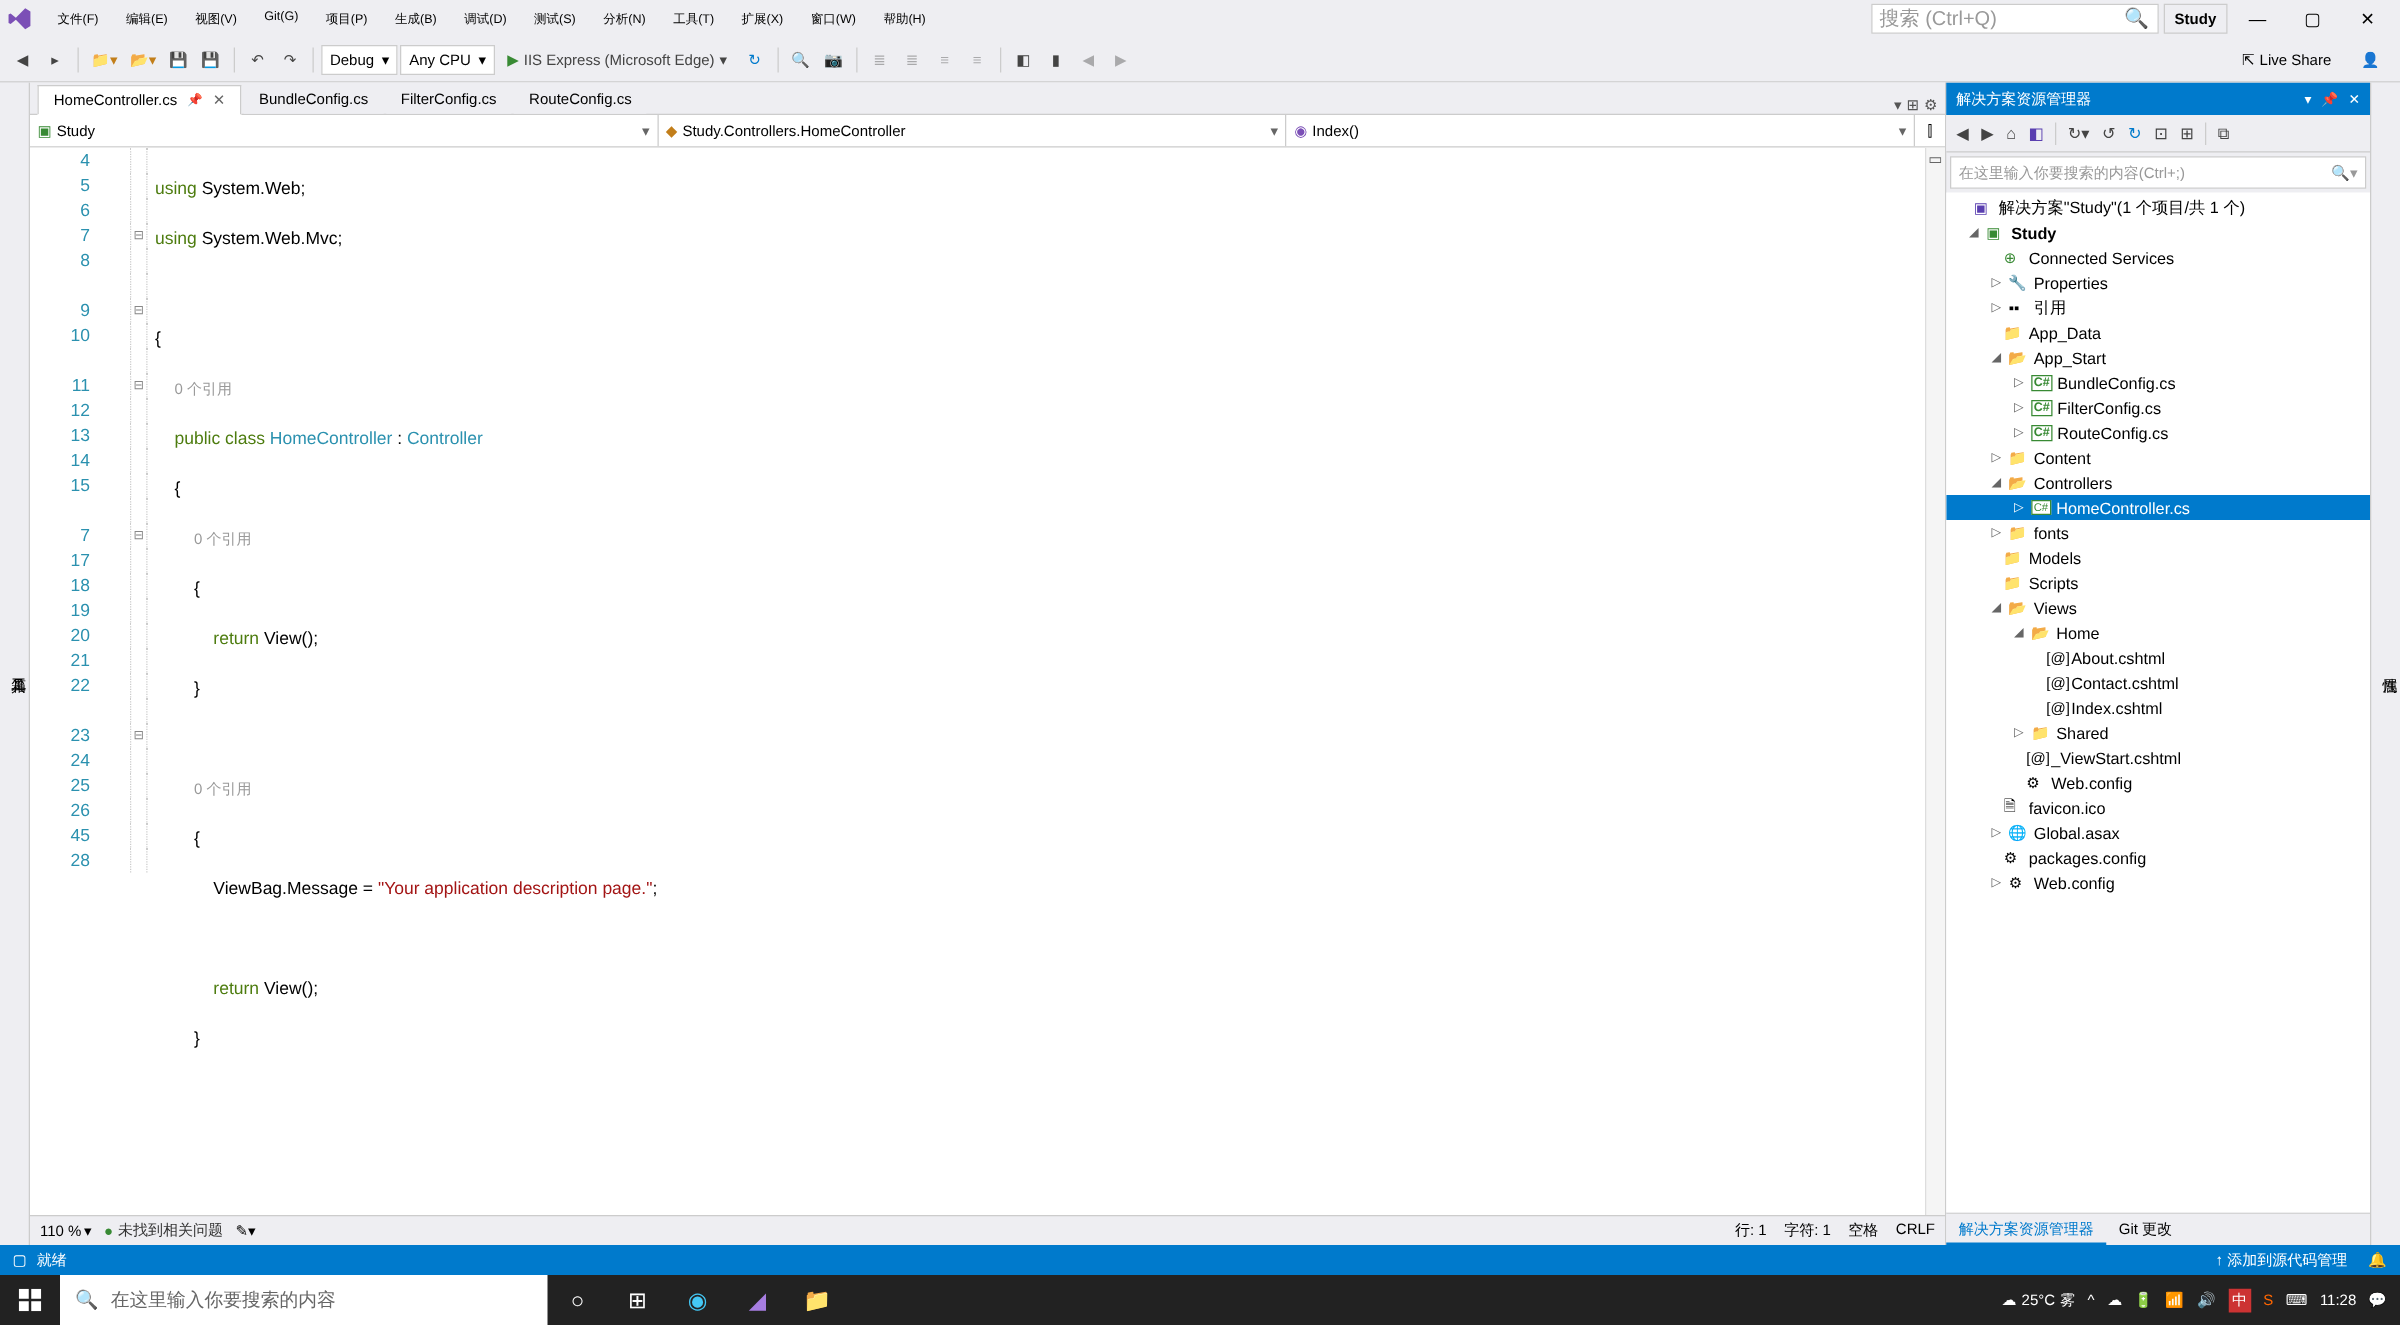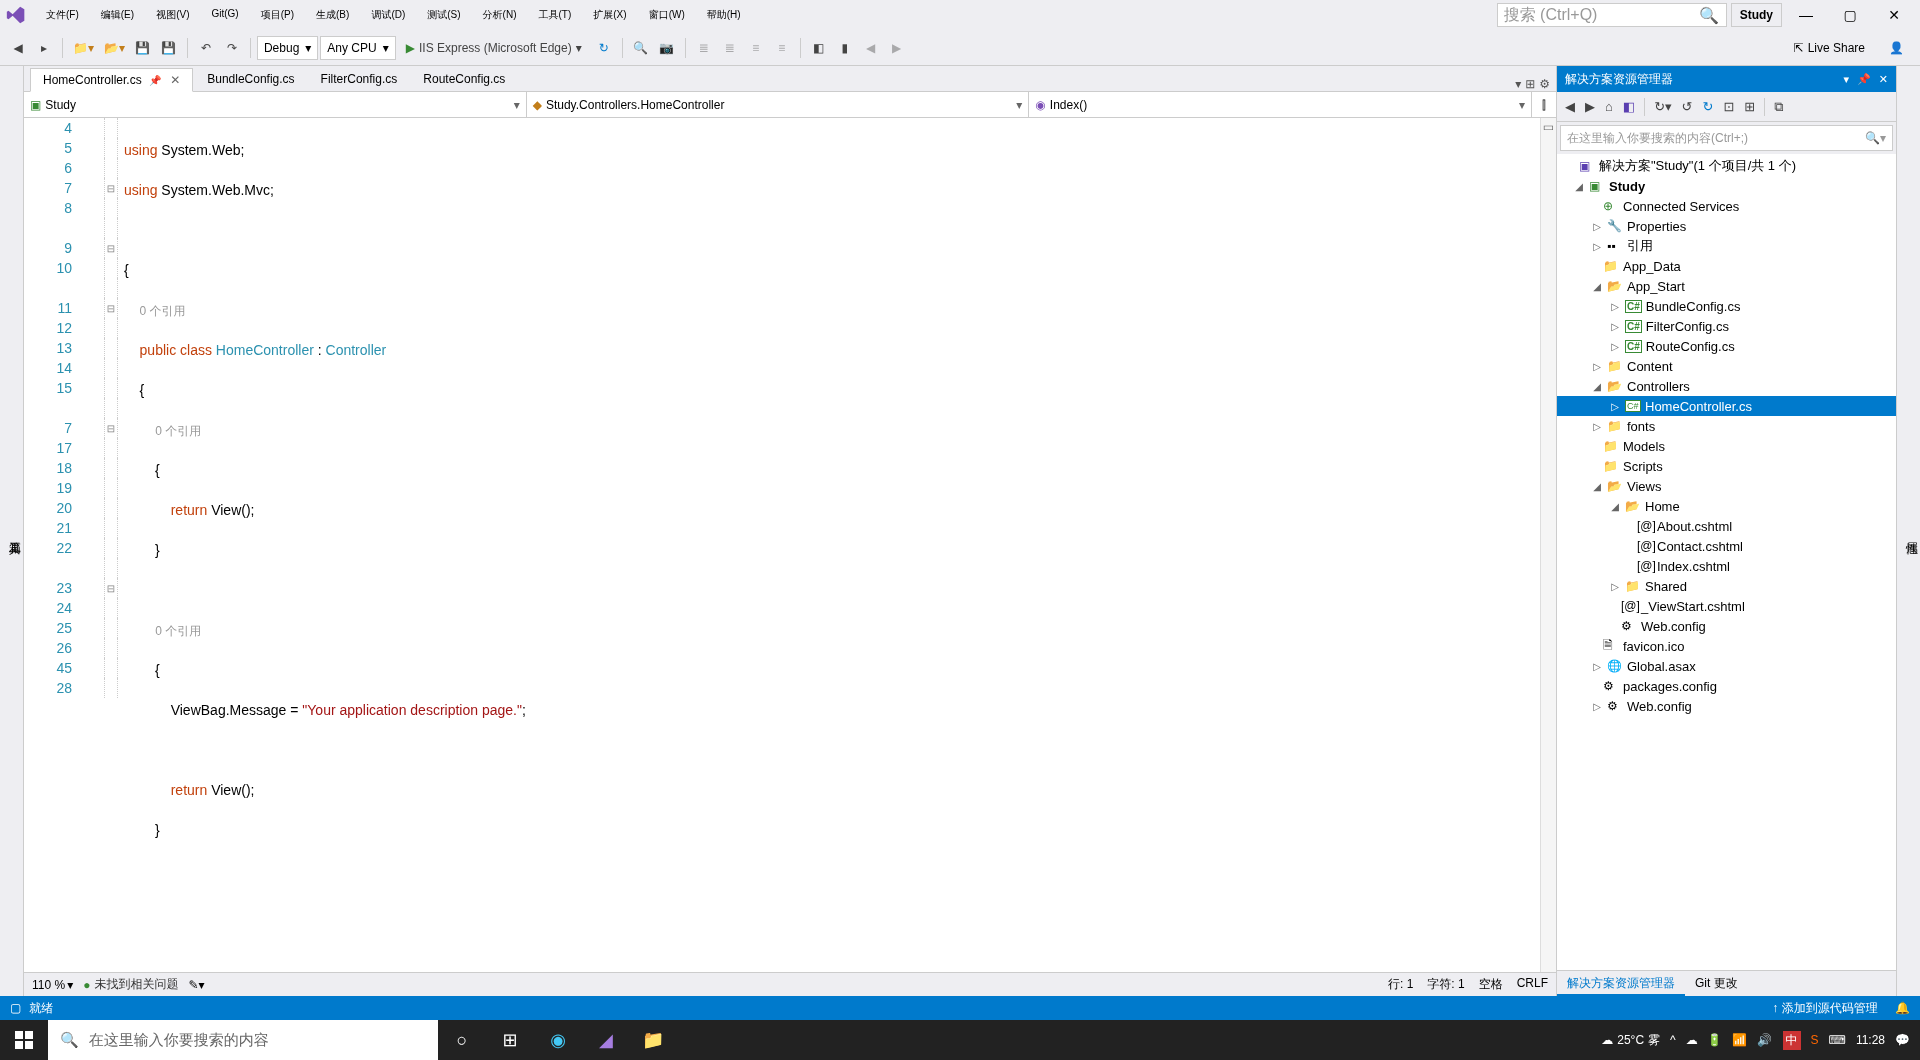--- a/index.html
+++ b/index.html
@@ -38,21 +38,21 @@
 .nav-combo { flex: 1; border-right: 1px solid #ccc; display: flex; align-items: center; padding: 0 6px; gap: 4px; font-size: 12px; }
 .nav-combo .chev { margin-left: auto; color: #666; }
 
 .code-area { flex: 1; display: flex; overflow: hidden; position: relative; }
 .gutter { width: 80px; background: #fff; border-right: none; text-align: right; color: #2b91af; font-family: Consolas, monospace; font-size: 14px; padding-top: 2px; }
 .gutter .ln { height: 20px; padding-right: 32px; }
 .fold-col { width: 14px; background: #fff; }
 .fold-col .fold { height: 20px; display: flex; align-items: center; justify-content: center; color: #888; font-size: 10px; border-left: 1px dotted #ccc; border-right: 1px dotted #ccc;}
 .code { flex: 1; font-family: Consolas, monospace; font-size: 14px; padding-top: 2px; white-space: pre; color: #000; line-height: 20px; }
 .code .line { height: 20px; padding-left: 6px; }
-.kw { color: #c2410c; }
+.kw { color: #4d7c0f; }
 .type { color: #2b91af; }
 .str { color: #a31515; }
 .ref { color: #999; font-size: 12px; }
 .scroll-v { width: 16px; background: #f5f5f5; border-left: 1px solid #ddd; }
 .mini-btn { position: absolute; right: 2px; top: 2px; color: #666; font-size: 12px; }
 
 .editor-status { height: 24px; background: #eeeef2; border-top: 1px solid #ccc; display: flex; align-items: center; padding: 0 8px; font-size: 12px; gap: 10px; }
 .zoom { display: flex; align-items: center; gap: 2px; }
 .no-issues { display: flex; align-items: center; gap: 4px; color: #333; }
 .green-check { color: #388a34; }

